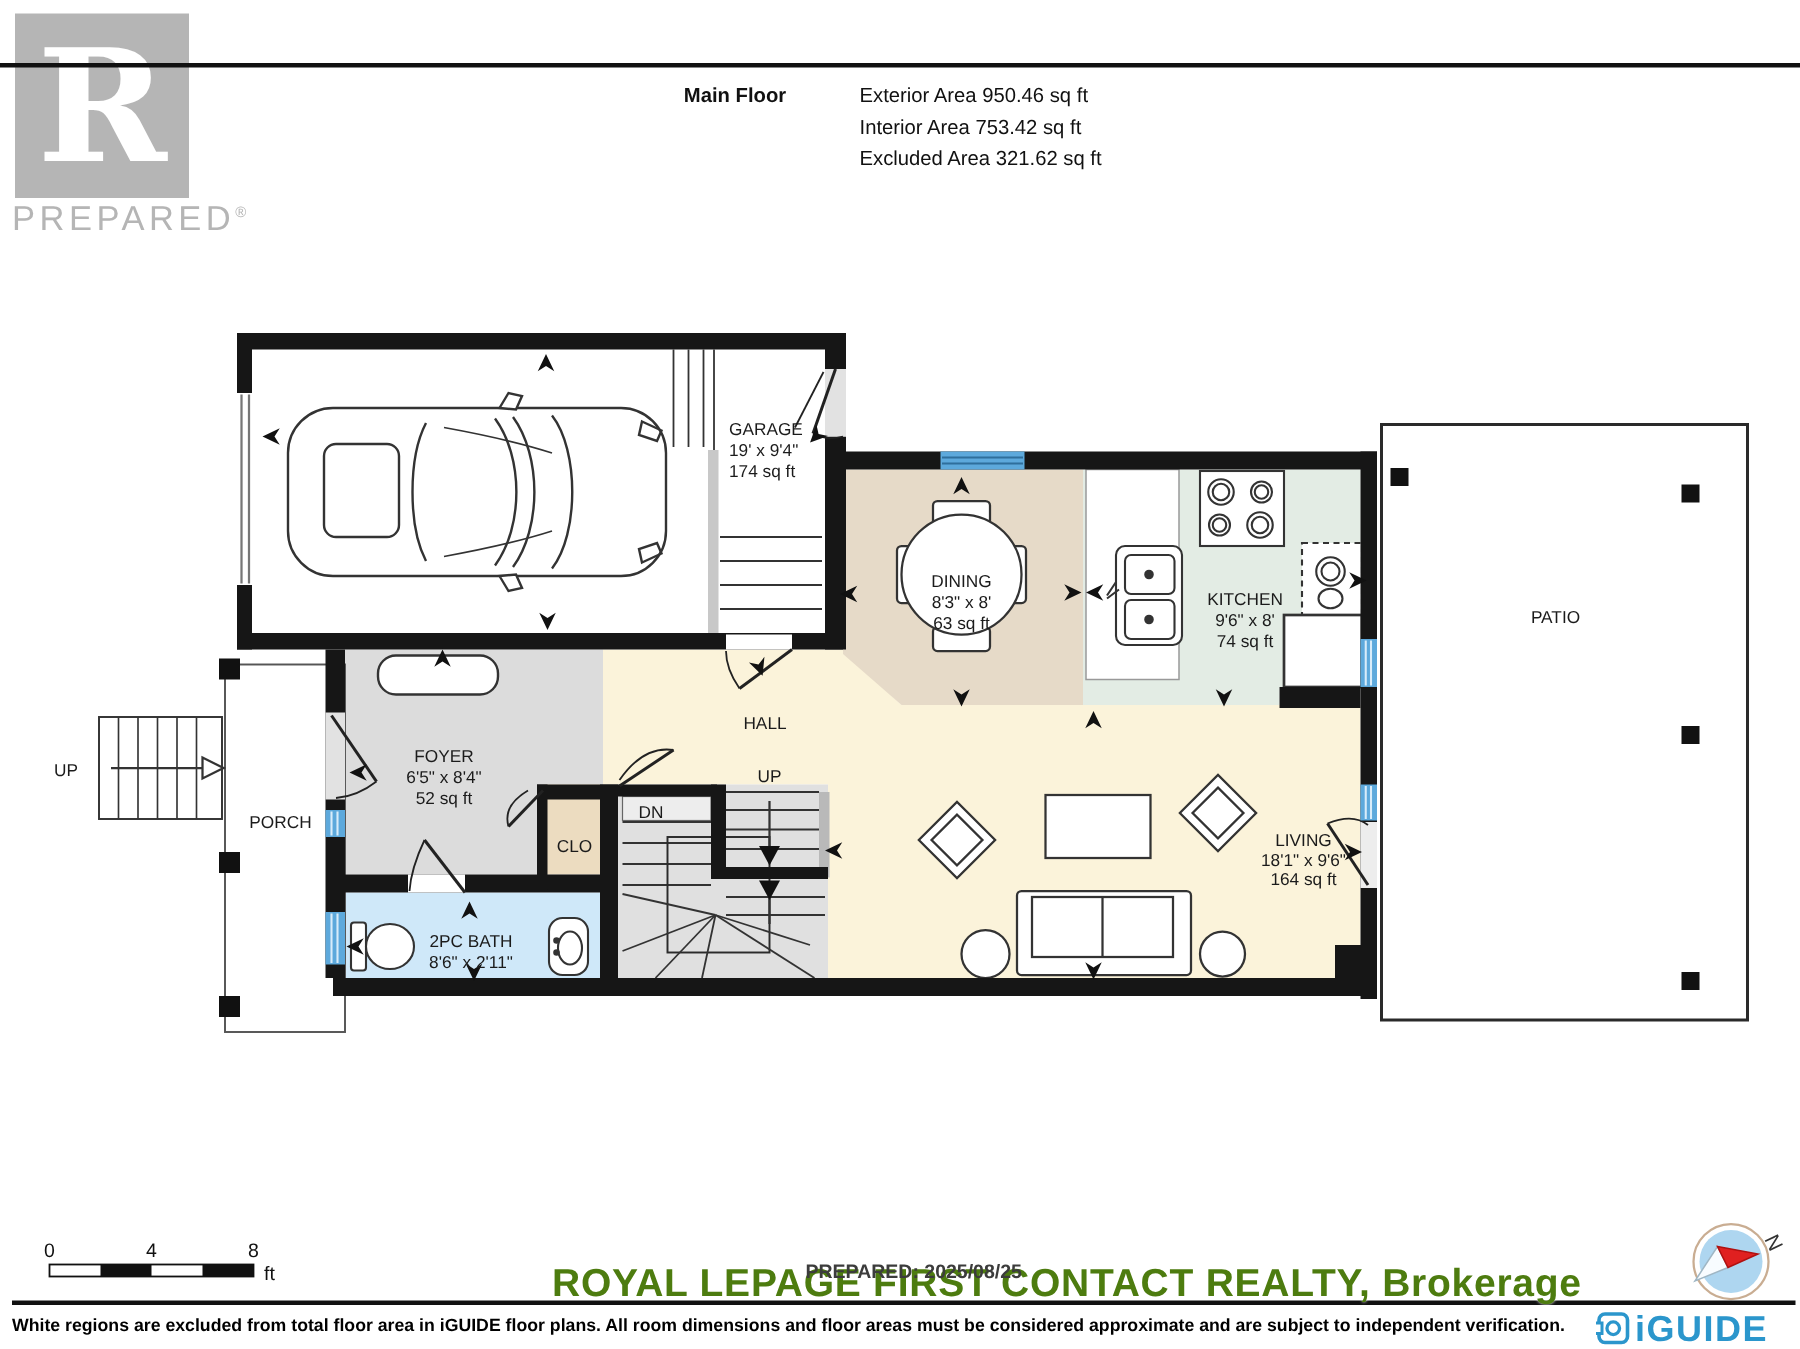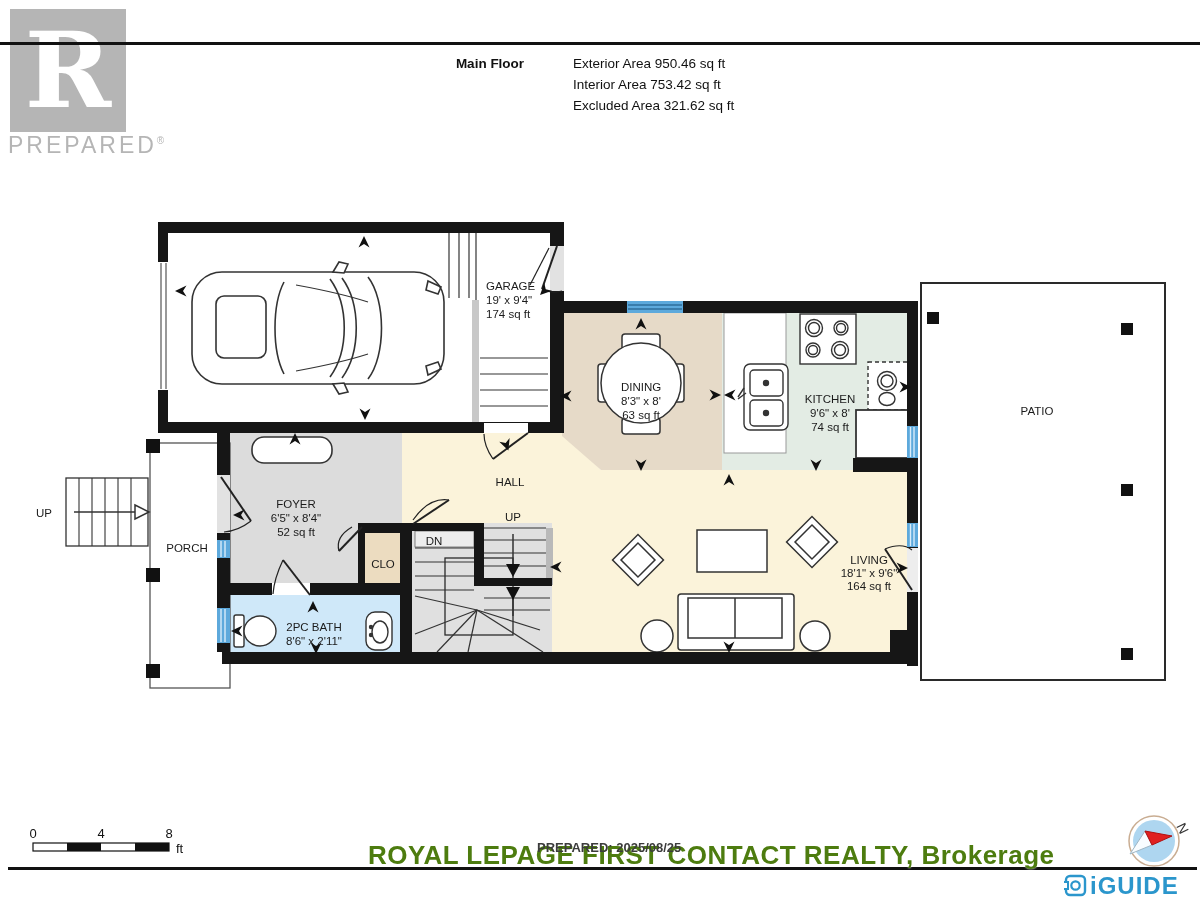--- a/index.html
+++ b/index.html
@@ -346,20 +346,21 @@
 
   <svg class="abs" style="left:1118px;top:810px" width="80" height="62" viewBox="0 0 80 62">
     <circle cx="36" cy="31" r="25" fill="#fff" stroke="#c9ad92" stroke-width="1.5"></circle>
     <circle cx="36" cy="31" r="21" fill="#aed6f0"></circle>
     <polygon points="12,44 27,21 34,35" fill="#f8fcff" stroke="#9fb6c4" stroke-width="1"></polygon>
     <polygon points="27,21 54,26 34,35" fill="#e02020" stroke="#b01010" stroke-width="1"></polygon>
     <text x="58" y="16" font-size="14" fill="#333" transform="rotate(64 58 16)">N</text>
   </svg>
 
   <div class="abs footer-rule"></div>
+  <div class="abs disclaimer">White regions are excluded from total floor area in iGUIDE floor plans. All room dimensions and floor areas must be considered approximate and are subject to independent verification.</div>
 
   <svg class="abs" style="left:1063px;top:872px" width="135" height="27" viewBox="0 0 135 27">
     <rect x="3" y="4" width="19" height="19" rx="4" fill="none" stroke="#2b96cc" stroke-width="2.4"></rect>
     <rect x="1" y="10" width="4" height="7" fill="#fff"></rect>
     <path d="M1,10 h4 v7 h-4" fill="none" stroke="#2b96cc" stroke-width="2"></path>
     <circle cx="12.5" cy="13.5" r="4.2" fill="none" stroke="#2b96cc" stroke-width="2.2"></circle>
     <text x="27" y="22" font-size="24" font-weight="bold" fill="#2b96cc" letter-spacing="1">iGUIDE</text>
   </svg>
 
 </div>

